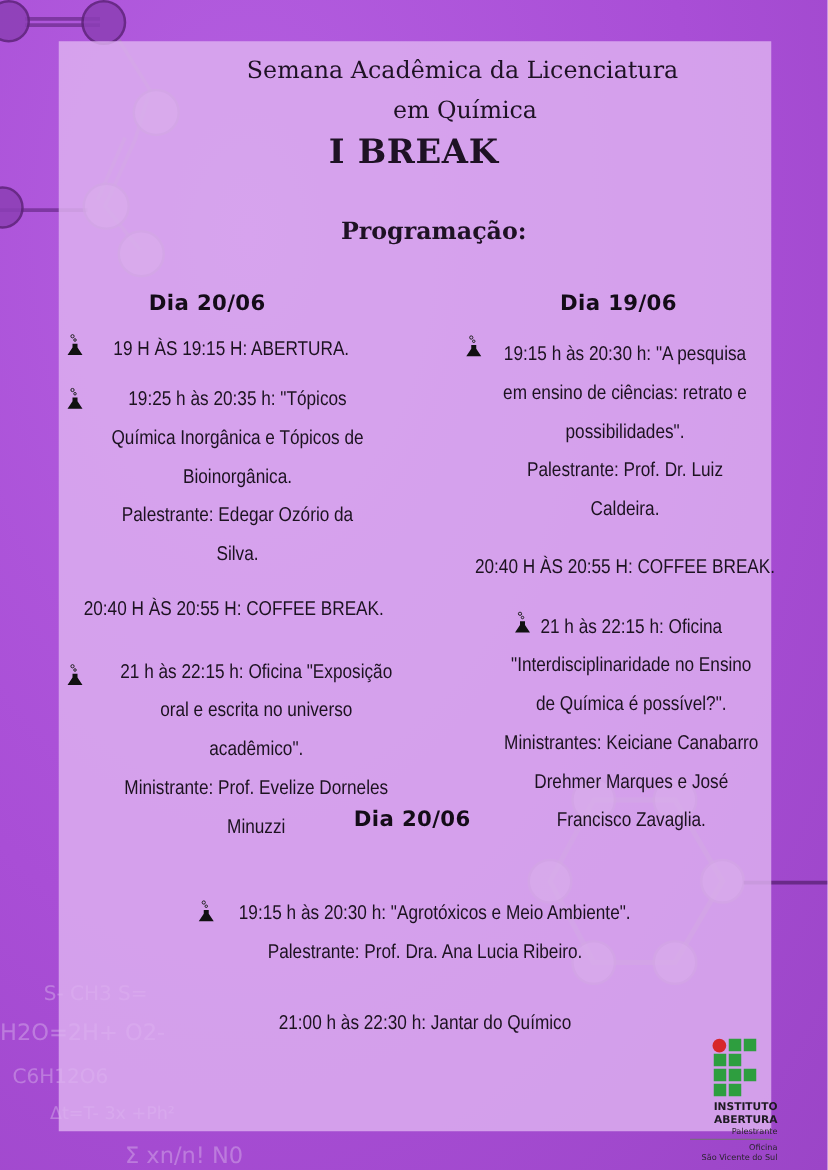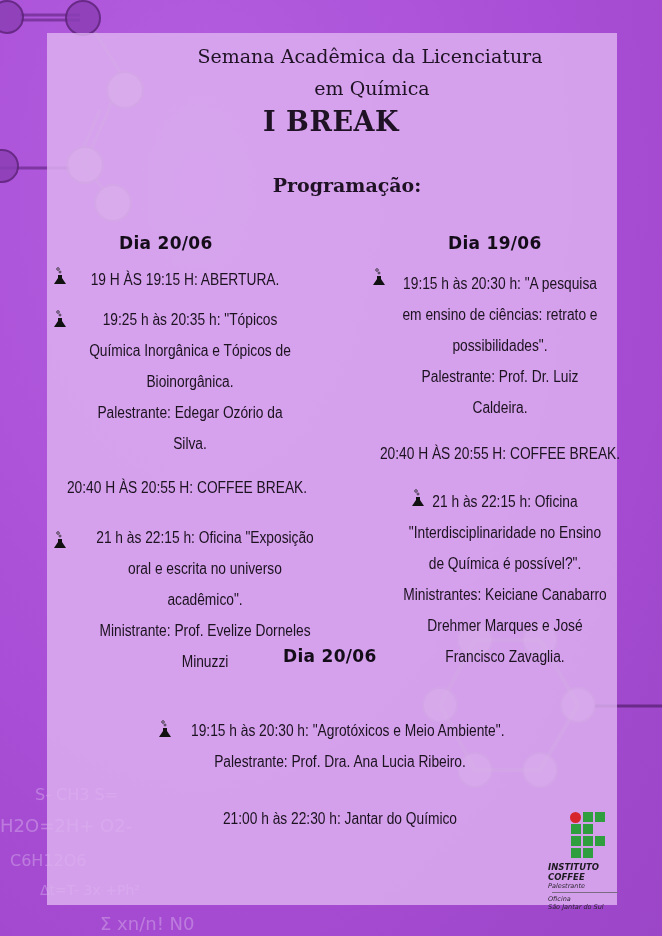--- a/index.html
+++ b/index.html
@@ -24,21 +24,21 @@
   .day {
     position:absolute; font-family: "DejaVu Sans", sans-serif; font-weight:bold;
     font-size:17px; color:#140c18; letter-spacing:0.3px;
   }
   .txt {
     position:absolute; color:#1c1220; font-size:16px; line-height:31px;
     text-align:center; transform:scaleX(0.86); transform-origin:center top;
     white-space:nowrap;
   }
   .flask { position:absolute; width:14px; height:18px; }
-  .logo { position:absolute; left:548px; top:812px; width:74px; text-align:left;font-style:italic; }
+  .logo { position:absolute; left:548px; top:831px; width:74px; text-align:right; }
   .logo .grid { position:relative; width:46px; height:50px; margin:0 auto; }
   .logo .sq { position:absolute; width:10px; height:10px; background:#2e9e3f; }
   .logo .dot { position:absolute; width:11px; height:11px; border-radius:50%; background:#d7262b; }
   .logo .inst { font-family:"DejaVu Sans", sans-serif; font-weight:bold; font-size:8.5px; color:#1e1a22; line-height:10px; }
   .logo .small { font-family:"DejaVu Sans", sans-serif; font-size:6.5px; color:#2b2430; line-height:8px; }
   .logo hr { border:0; border-top:1px solid #7a6a82; margin:2px 4px; }
 </style>
 </head>
 <body>
 
@@ -179,18 +179,18 @@
       <div class="sq" style="left:33px; top:0px;"></div>
     <div class="sq" style="left:9px; top:12px;"></div>
       <div class="sq" style="left:21px; top:12px;"></div>
     <div class="sq" style="left:9px; top:24px;"></div>
       <div class="sq" style="left:21px; top:24px;"></div>
       <div class="sq" style="left:33px; top:24px;"></div>
     <div class="sq" style="left:9px; top:36px;"></div>
       <div class="sq" style="left:21px; top:36px;"></div>
   </div>
   <div class="inst">INSTITUTO</div>
-  <div class="inst">COFFEE</div>
+  <div class="inst">ABERTURA</div>
   <div class="small">Palestrante</div>
   <hr>
   <div class="small">Oficina</div>
-  <div class="small">São Jantar do Sul</div>
+  <div class="small">São Vicente do Sul</div>
 </div>
 
 </body></html>

